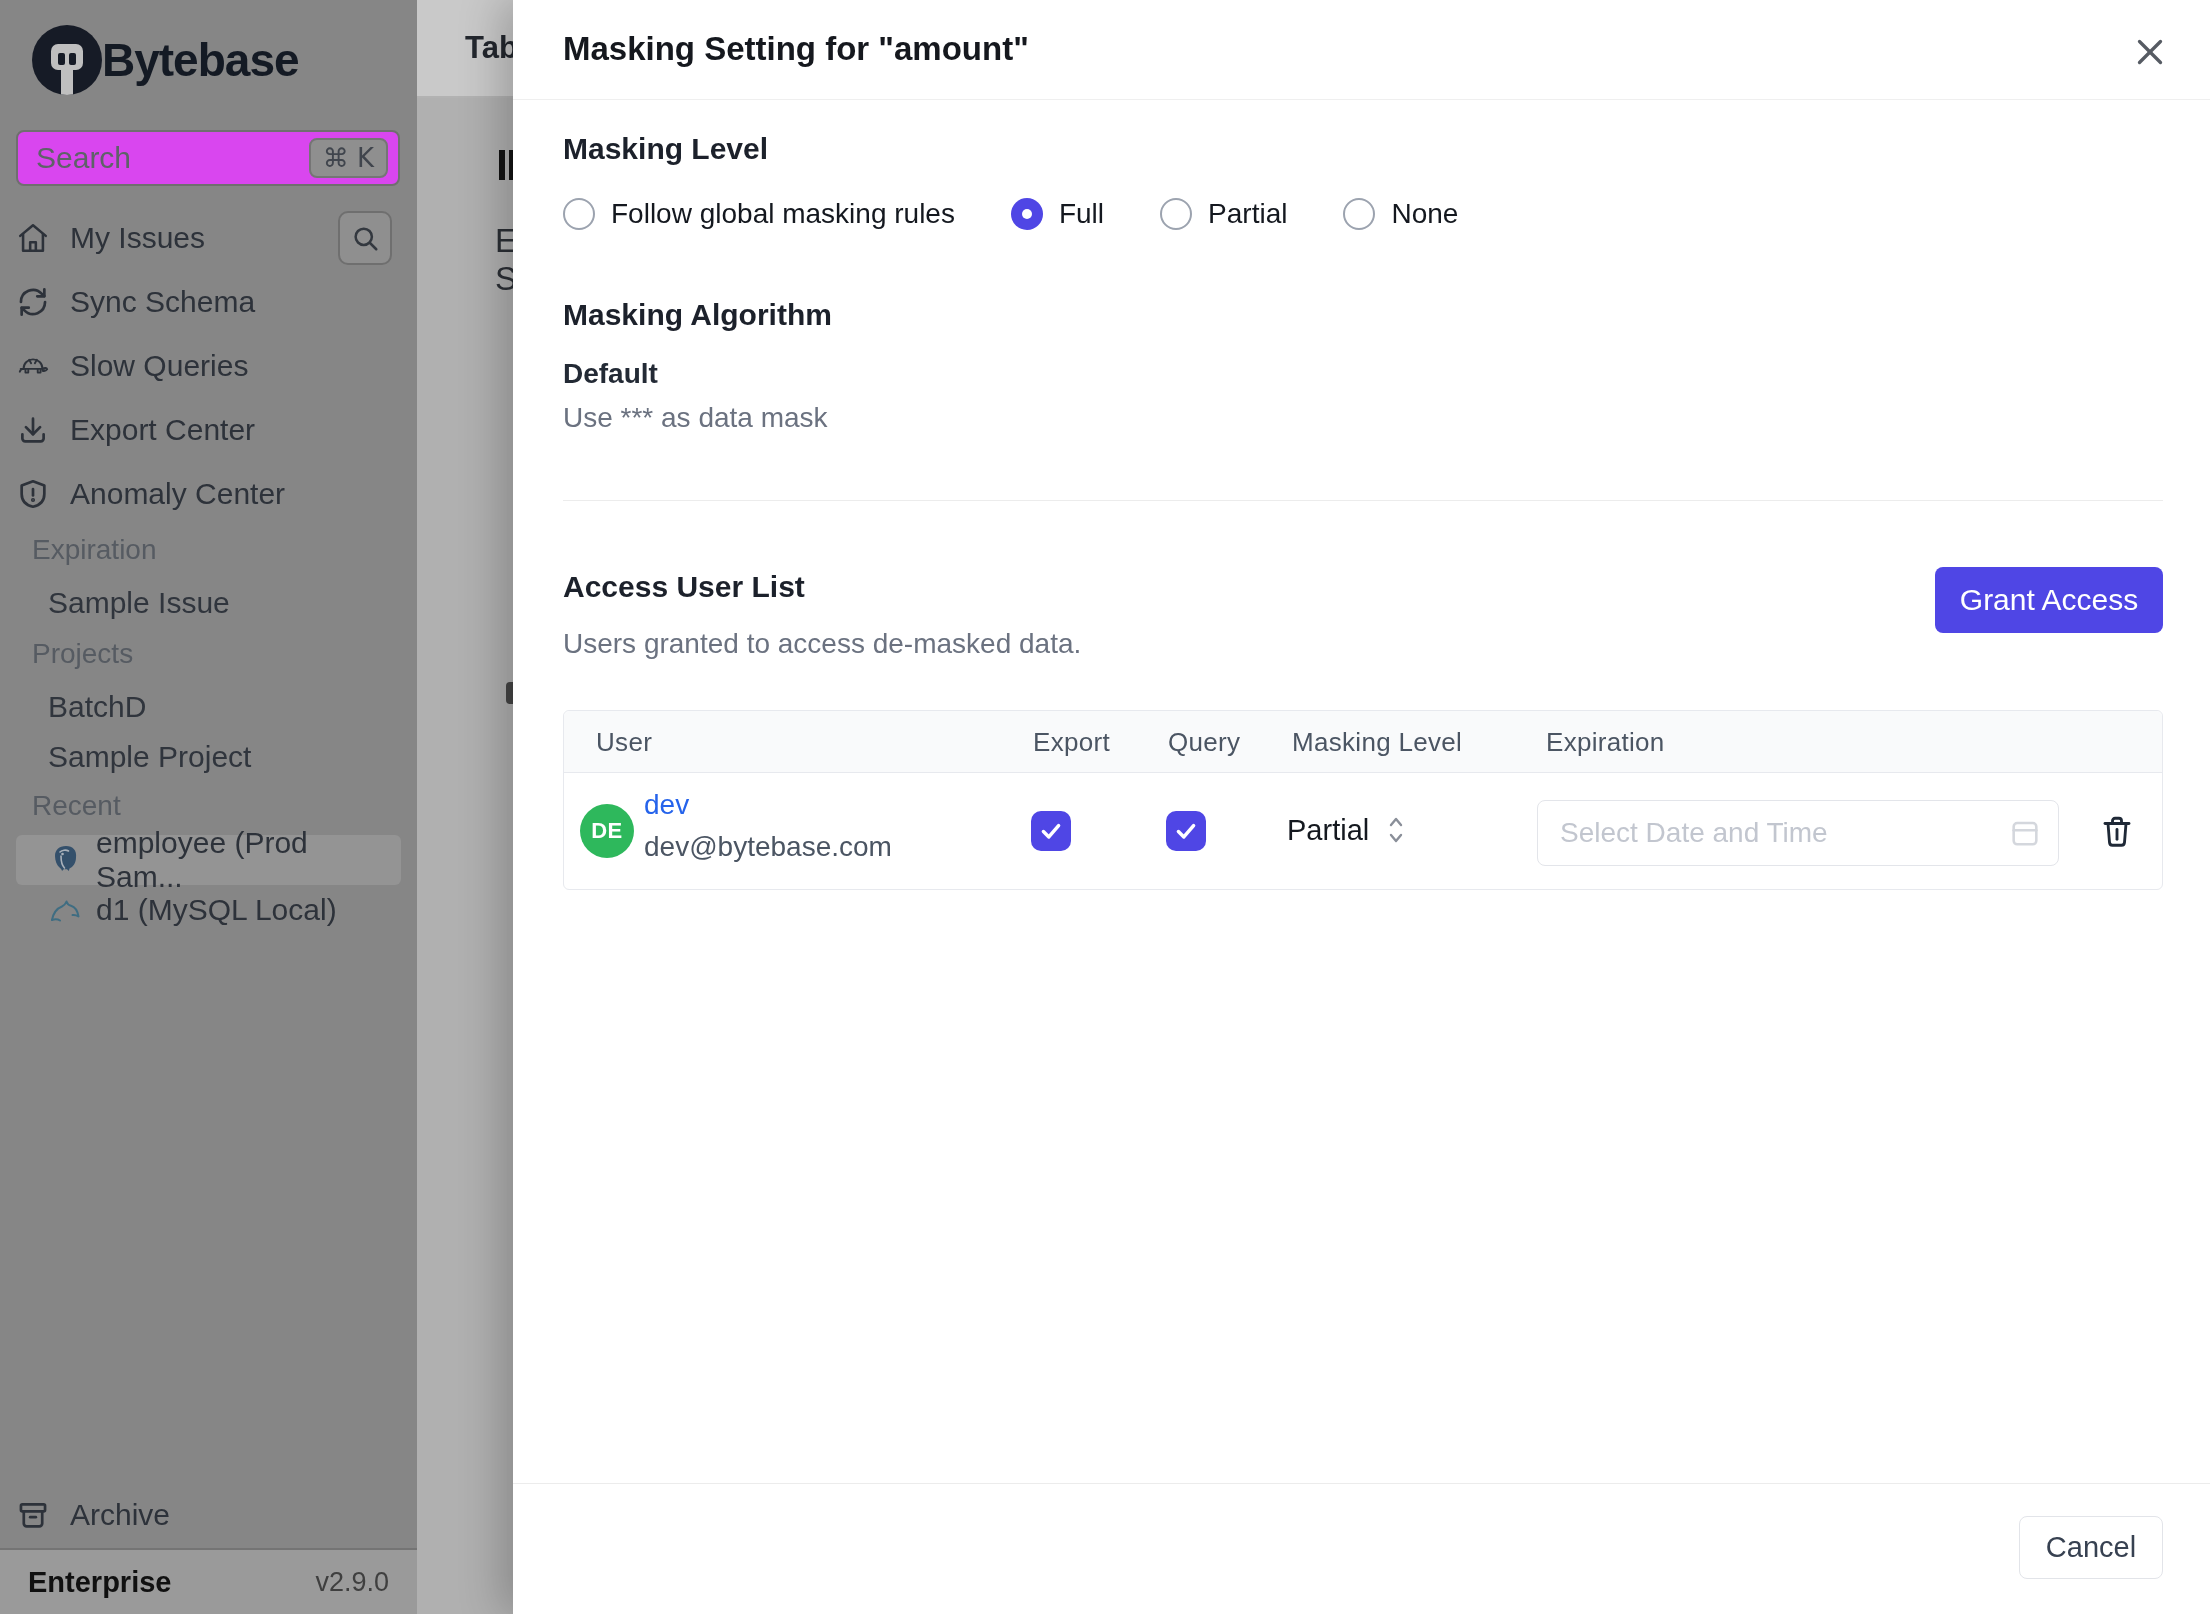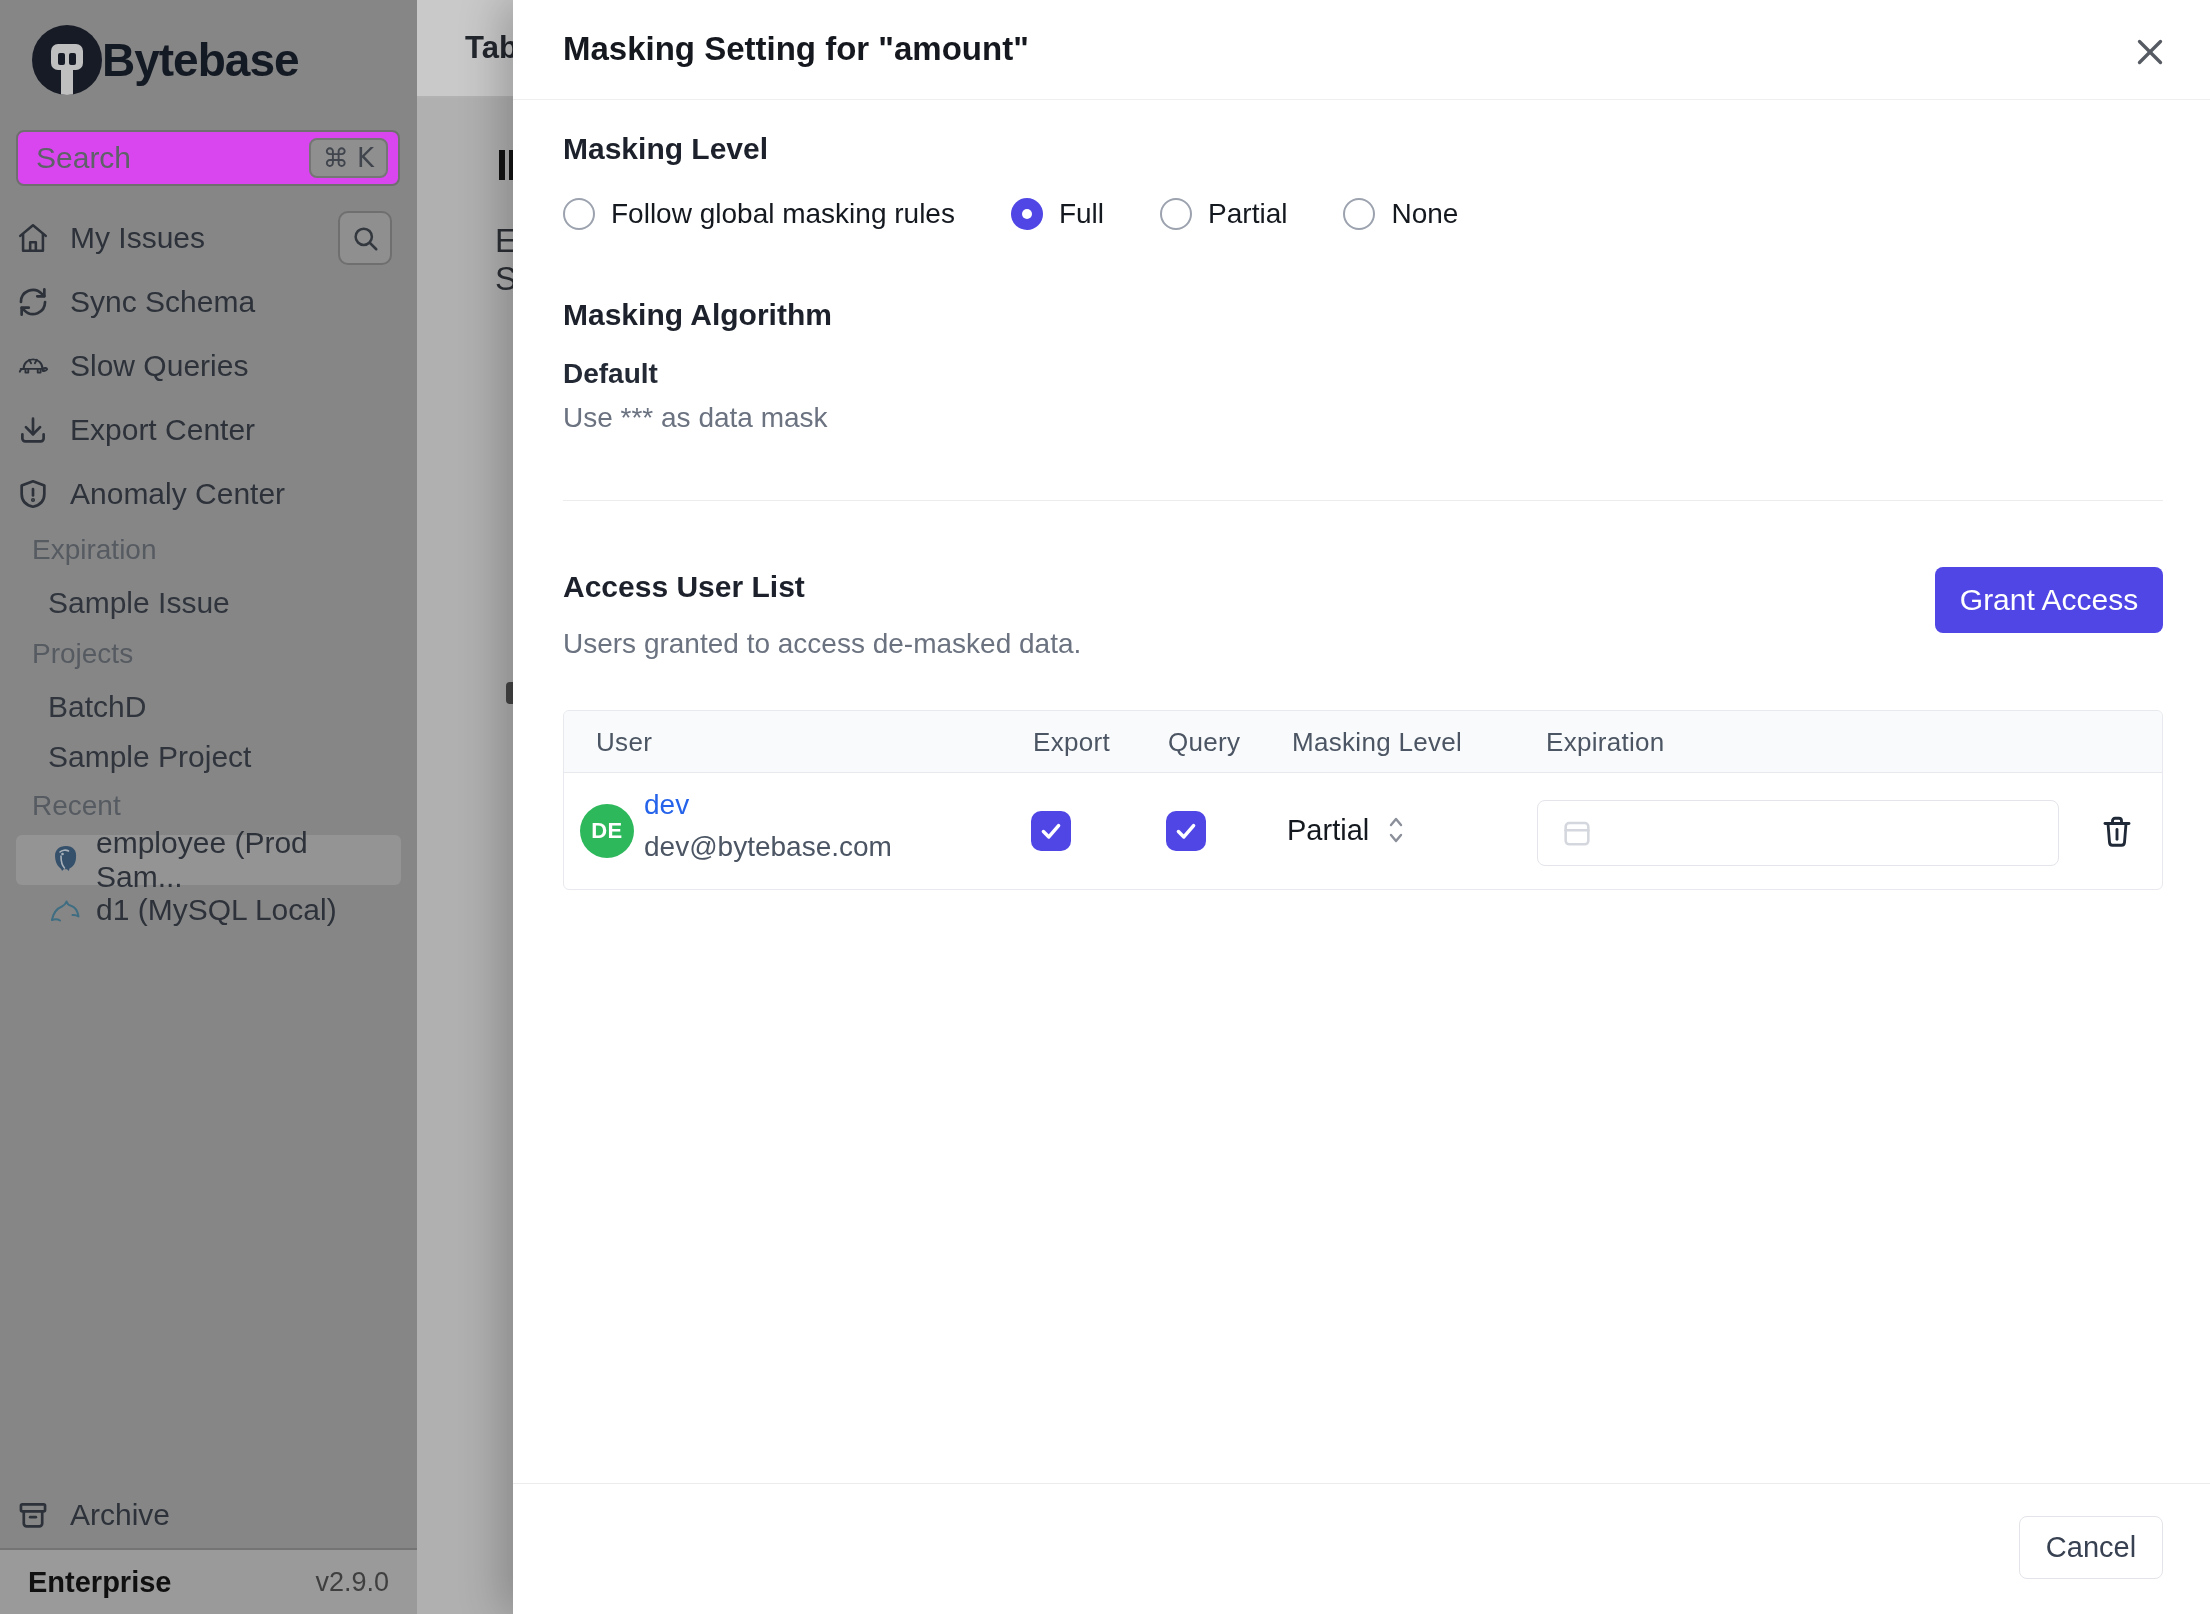--- a/index.html
+++ b/index.html
@@ -321,20 +321,21 @@
         <div class="sel-level">
           <span class="txt">Partial</span>
           <span class="arrows">
             <svg width="18" height="34" viewBox="0 0 18 34" fill="none" stroke="currentColor" stroke-width="2.4" stroke-linecap="round" stroke-linejoin="round">
                 <polyline points="4 12 9 6 14 12"></polyline>
                 <polyline points="4 22 9 28 14 22"></polyline>
               </svg>
           </span>
         </div>
         <div class="exp-input">
+          <input type="text" placeholder="Select Date and Time" style="">
           <span class="cal">
             <svg width="34" height="34" viewBox="0 0 24 24" fill="none" stroke="currentColor" stroke-width="1.8" stroke-linecap="round">
                 <rect x="4" y="5" width="16" height="15" rx="2.5"></rect>
                 <line x1="4" y1="10" x2="20" y2="10"></line>
               </svg>
           </span>
         </div>
         <div class="trash">
           <svg width="36" height="38" viewBox="0 0 24 24" fill="none" stroke="currentColor" stroke-width="1.9" stroke-linecap="round" stroke-linejoin="round">
               <path d="M4 7h16"></path>

